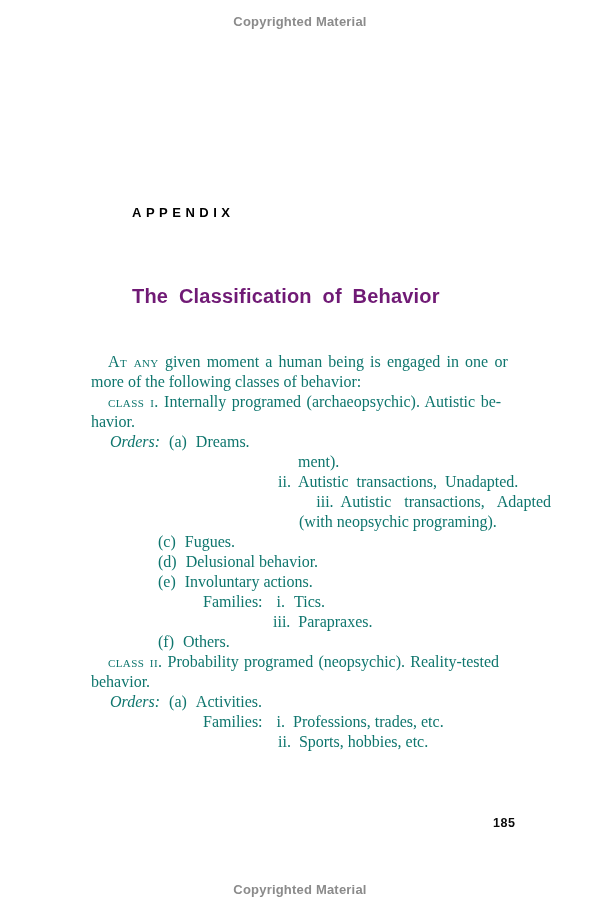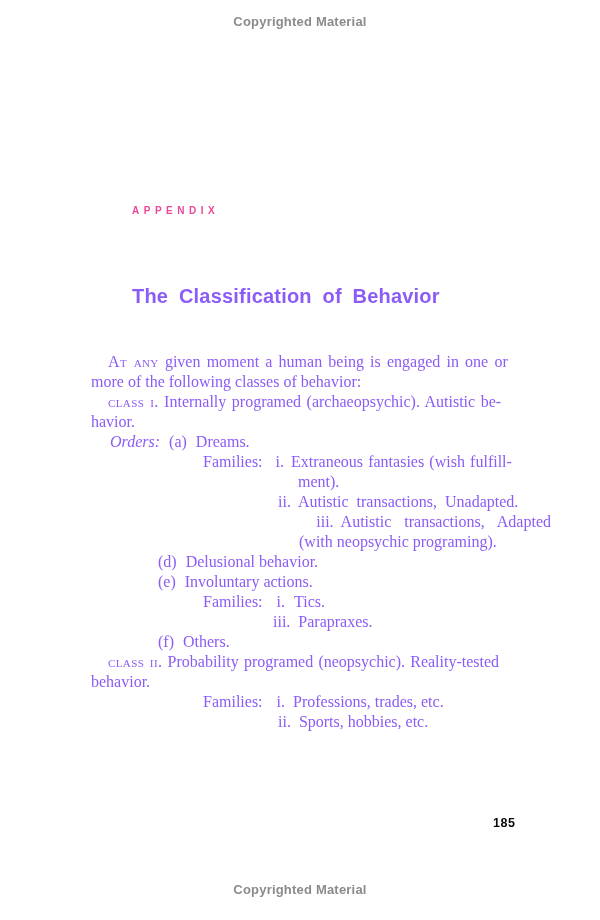--- a/index.html
+++ b/index.html
@@ -19,39 +19,39 @@
     font-size: 13px;
     color: #8b8b8b;
     letter-spacing: 0.2px;
   }
   .copyright.top { top: 14px; }
   .copyright.bottom { top: 882px; }
   .kicker {
     position: absolute; left: 132px; top: 205px;
     font-family: "Liberation Sans", sans-serif;
     font-weight: 700;
-    font-size: 10px;
+    font-size: 13px;
     letter-spacing: 4.5px;
-    color: #ec4899;
+    color: #000000;
   }
   .title {
     position: absolute; left: 132px; top: 285px;
     font-family: "Liberation Sans", sans-serif;
     font-weight: 700;
     font-size: 20px;
     letter-spacing: 0.2px;
     word-spacing: 5px;
-    color: #8b5cf6;
+    color: #701a75;
   }
   .body-text {
     position: absolute; left: 91px; top: 352px;
     width: 460px;
     font-size: 16px;
     line-height: 20px;
-    color: #8b5cf6;
+    color: #0f766e;
   }
   .line { height: 20px; white-space: nowrap; }
   .sc { font-variant: small-caps; letter-spacing: 0.4px; }
   .it { font-style: italic; }
   .page-number {
     position: absolute; left: 493px; top: 816px;
     font-family: "Liberation Sans", sans-serif;
     font-weight: 700;
     font-size: 12.5px;
     color: #0a0a0a;
@@ -66,31 +66,32 @@
 <div class="kicker">APPENDIX</div>
 
 <div class="title">The Classification of Behavior</div>
 
 <div class="body-text">
     <div class="line" style="padding-left: 17px; word-spacing: 2.2px;"><span class="sc">At any</span><span> given moment a human being is engaged in one or</span></div>
     <div class="line" style="padding-left: 0px;"><span>more of the following classes of behavior:</span></div>
     <div class="line" style="padding-left: 17px; word-spacing: 1.5px;"><span class="sc">class i.</span><span> Internally programed (archaeopsychic). Autistic be-</span></div>
     <div class="line" style="padding-left: 0px;"><span>havior.</span></div>
     <div class="line" style="padding-left: 19px;"><span class="it">Orders:</span><span style="margin-left: 9px;">(a)</span><span style="margin-left: 9px;">Dreams.</span></div>
-    <div class="line" style="padding-left: 112px; word-spacing: 1.2px;"><span>Families:</span><span style="margin-left: 13px;">i.</span><span style="margin-left: 7px;">Extraneous fantasies (wish fulfill-</span></div>
     <div class="line" style="padding-left: 207px;"><span>ment).</span></div>
     <div class="line" style="padding-left: 187px; word-spacing: 4px;"><span>ii.</span><span style="margin-left: 7px;">Autistic transactions, Unadapted.</span></div>
     <div class="line" style="padding-left: 182px; word-spacing: 9px; text-align: right;"><span>iii.</span><span style="margin-left: 7px;">Autistic transactions, Adapted</span></div>
     <div class="line" style="padding-left: 208px;"><span>(with neopsychic programing).</span></div>
+    <div class="line" style="padding-left: 67px;"><span>(c)</span><span style="margin-left: 9px;">Fugues.</span></div>
     <div class="line" style="padding-left: 67px;"><span>(d)</span><span style="margin-left: 9px;">Delusional behavior.</span></div>
     <div class="line" style="padding-left: 67px;"><span>(e)</span><span style="margin-left: 9px; text-align: right;">Involuntary actions.</span></div>
     <div class="line" style="padding-left: 112px;"><span>Families:</span><span style="margin-left: 14px;">i.</span><span style="margin-left: 9px;">Tics.</span></div>
     <div class="line" style="padding-left: 182px;"><span>iii.</span><span style="margin-left: 8px;">Parapraxes.</span></div>
     <div class="line" style="padding-left: 67px;"><span>(f)</span><span style="margin-left: 9px;">Others.</span></div>
     <div class="line" style="padding-left: 17px; word-spacing: 1.2px;"><span class="sc">class ii.</span><span> Probability programed (neopsychic). Reality-tested</span></div>
     <div class="line" style="padding-left: 0px;"><span>behavior.</span></div>
+    <div class="line" style="padding-left: 19px;"><span class="it">Orders:</span><span style="margin-left: 9px;">(a)</span><span style="margin-left: 9px;">Activities.</span></div>
     <div class="line" style="padding-left: 112px;"><span>Families:</span><span style="margin-left: 14px;">i.</span><span style="margin-left: 8px;">Professions, trades, etc.</span></div>
     <div class="line" style="padding-left: 187px;"><span>ii.</span><span style="margin-left: 8px;">Sports, hobbies, etc.</span></div>
   </div>
 
 <div class="page-number">185</div>
 
 <div class="copyright bottom">Copyrighted Material</div>
 
 </body></html>

